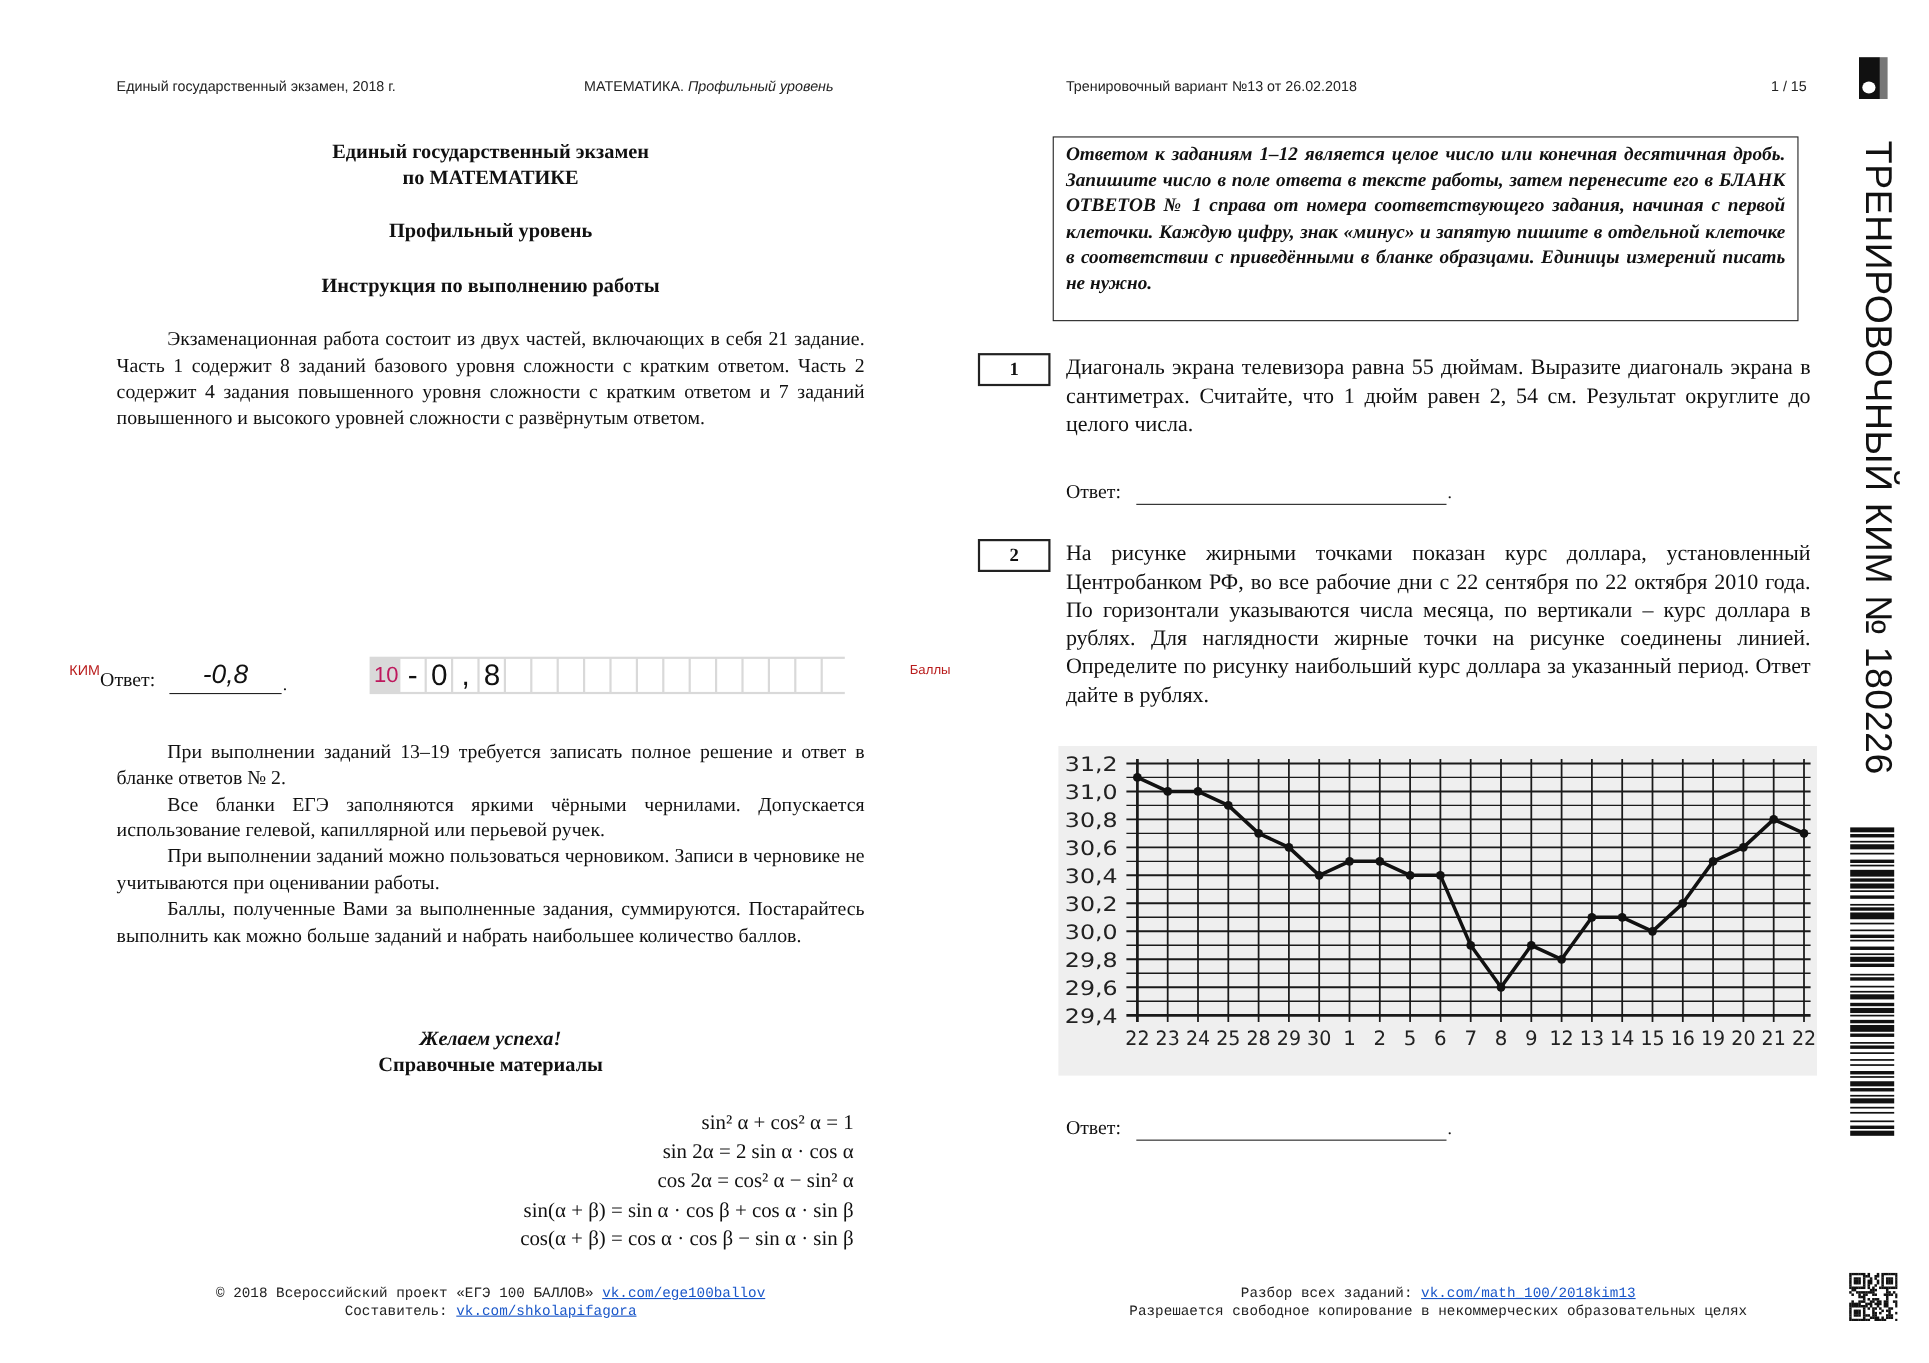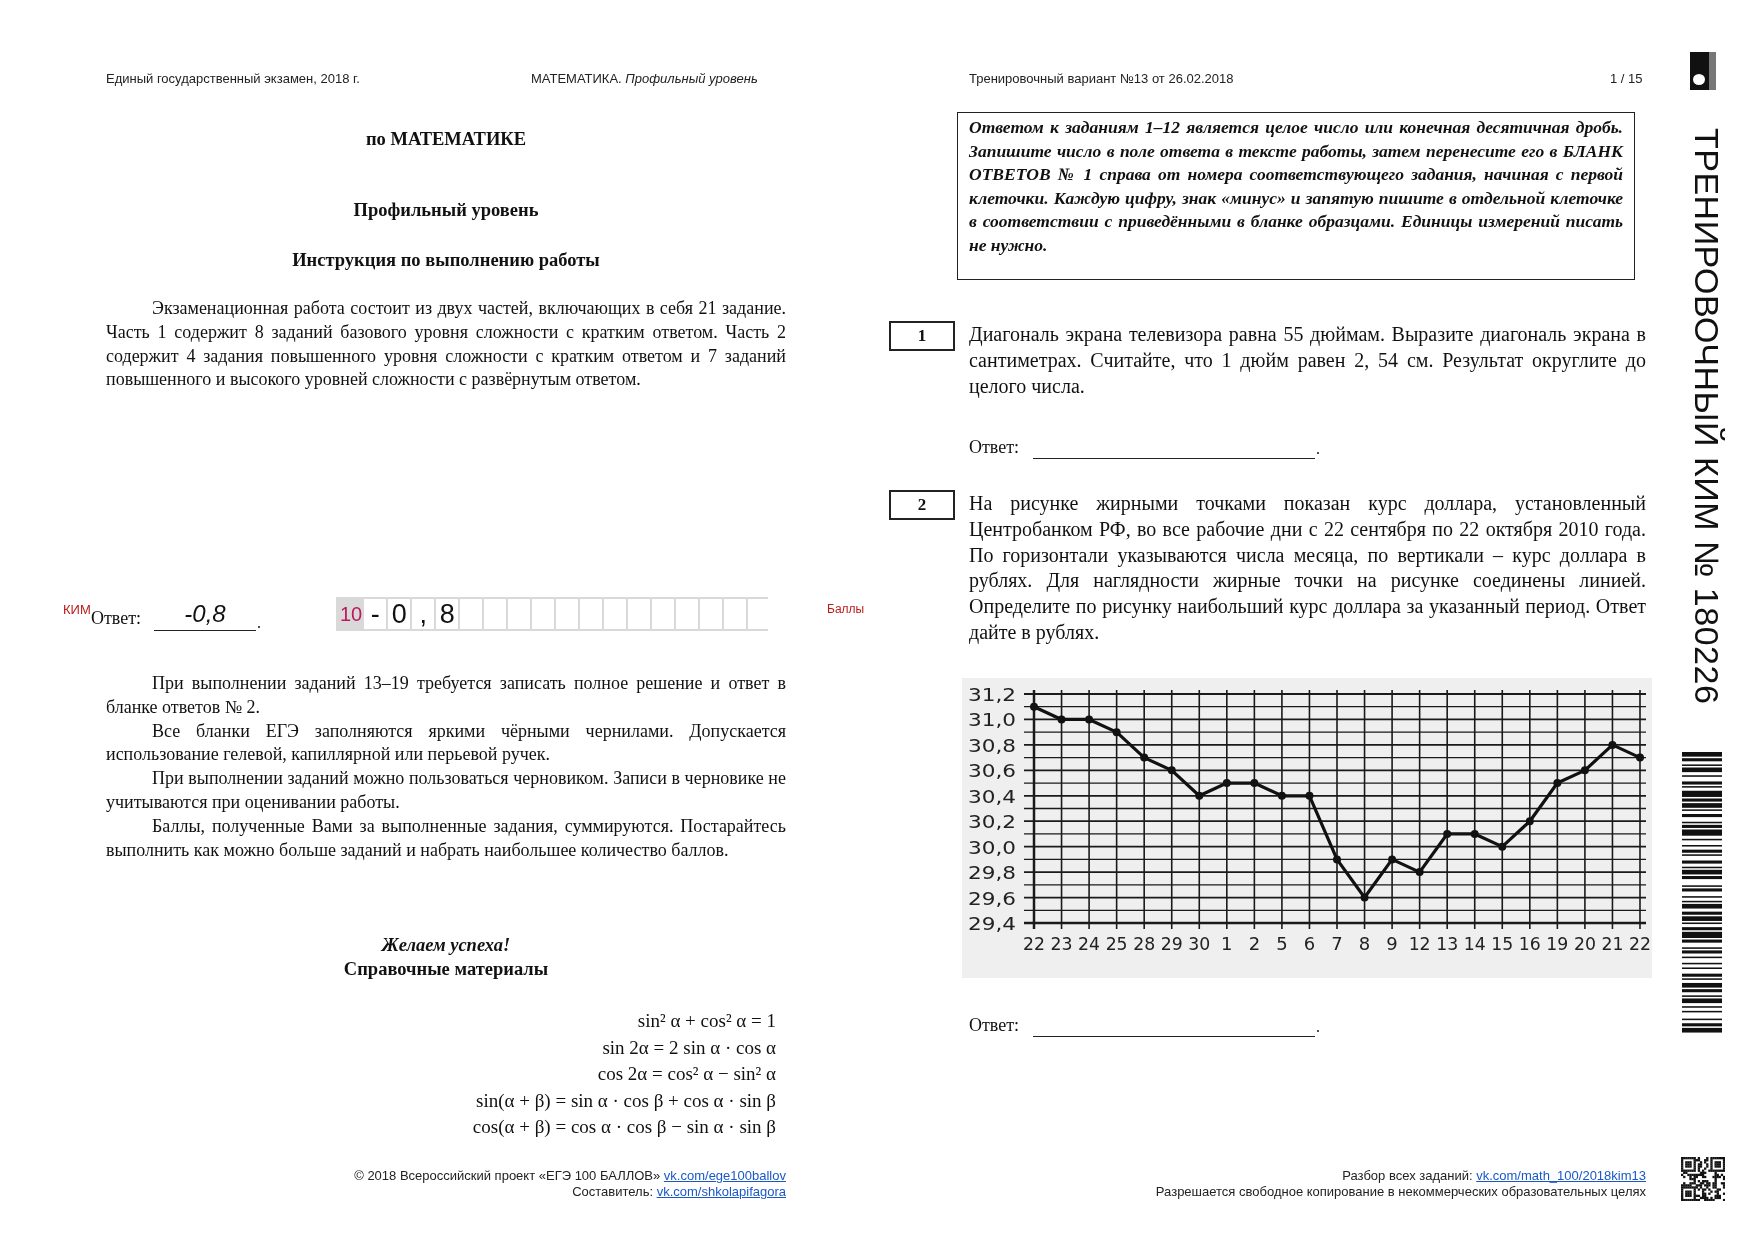--- a/index.html
+++ b/index.html
@@ -20,24 +20,24 @@
   .answer-label { font-size: 18px; }
   .answer-handwritten { font-family: "Liberation Sans", sans-serif; font-style: italic; font-size: 24px; }
   .underline { border-bottom: 1.2px solid #222; }
 
   .cells { display: flex; background: #d9d9d9; padding: 2px 2px 2px 4px; height: 34px; box-sizing: border-box; }
   .cell { width: 22px; height: 30px; background: #fff; margin-left: 2px; font-family: "Liberation Sans", sans-serif; font-size: 27px; line-height: 30px; text-align: center; color: #111; }
   .cell-label { width: 24px; font-size: 20px; color: #be185d; line-height: 30px; text-align: center; font-family: "Liberation Sans", sans-serif; }
 
   .formulas { text-align: right; font-size: 19px; line-height: 26.5px; }
 
-  .footer { font-size: 13px; text-align: right; line-height: 16px; color: #222; }
+  .footer { font-size: 13px; text-align: center; line-height: 16px; color: #222; font-family: Liberation Mono, monospace; }
   .link { color: #1a57c9; text-decoration: underline; }
 
-  .rule-box { left: 957px; top: 112px; width: 678px; height: 168px; border: 1.5px solid #222; box-sizing: border-box; padding: 3px 11px; font-size: 17.5px; line-height: 23.6px; font-style: italic; font-weight: bold; text-align: justify; }
+  .rule-box { left: 957px; top: 124px; width: 678px; height: 168px; border: 1.5px solid #222; box-sizing: border-box; padding: 3px 11px; font-size: 17.5px; line-height: 23.6px; font-style: italic; font-weight: bold; text-align: justify; }
 
   .task-num { width: 66px; height: 30px; border: 2px solid #222; box-sizing: border-box; text-align: center; font-weight: bold; font-size: 17px; line-height: 26px; }
   .task-text { left: 969px; width: 677px; font-size: 20px; line-height: 25.8px; text-align: justify; }
   .answer-line-right { font-size: 18px; }
 
   .vertical-title { font-size: 34px; letter-spacing: 0.5px; transform-origin: left top; transform: rotate(90deg); white-space: nowrap; }
 </style>
 </head>
 <body>
 
@@ -49,20 +49,21 @@
 <div class="abs sans hdr" style="left:969px;">Тренировочный вариант №13 от 26.02.2018</div>
 <div class="abs sans hdr" style="left:1610px;">1 / 15</div>
 
 <div class="abs" style="left:1690px; top:52px; width:26px; height:38px;">
   <div style="position:absolute; left:0; top:0; width:19px; height:38px; background:#111;"></div>
   <div style="position:absolute; left:19px; top:0; width:7px; height:38px; background:#777;"></div>
   <div style="position:absolute; left:3px; top:22px; width:12px; height:11px; border-radius:50%; background:#fff;"></div>
 </div>
 
 <div class="abs serif left-col title-block">
+  <div>Единый государственный экзамен</div>
   <div>по МАТЕМАТИКЕ</div>
 </div>
 <div class="abs serif left-col section-title" style="top:200px;">Профильный уровень</div>
 <div class="abs serif left-col section-title" style="top:250px;">Инструкция по выполнению работы</div>
 
 <div class="abs serif left-col" style="top:297px;">
   <p class="para">Экзаменационная работа состоит из двух частей, включающих в себя 21 задание. Часть 1 содержит 8 заданий базового уровня сложности с кратким ответом. Часть 2 содержит 4 задания повышенного уровня сложности с кратким ответом и 7 заданий повышенного и высокого уровней сложности с развёрнутым ответом.</p>
 </div>
 
 <div class="abs sans kim-small" style="left:26px; top:602px;">КИМ</div>

